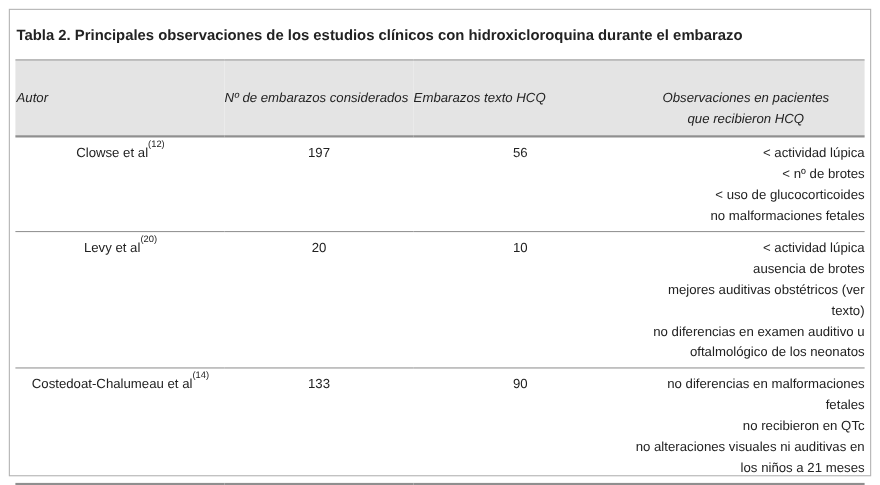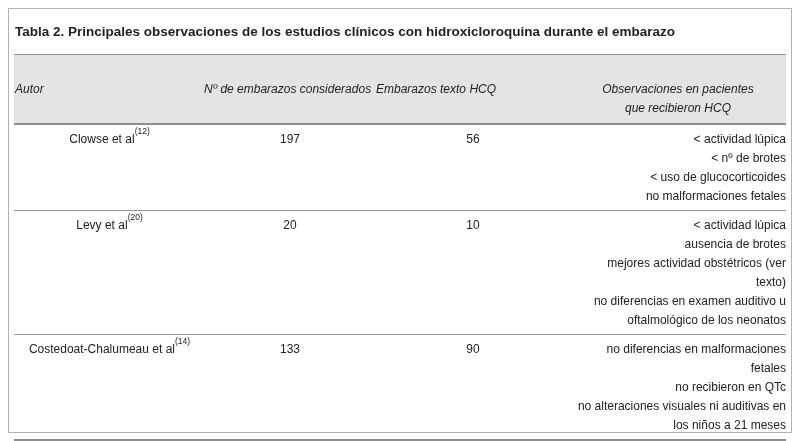--- a/index.html
+++ b/index.html
@@ -118,21 +118,21 @@
           </td>
         </tr>
 
         <tr>
           <td class="author-cell"><span>Levy et al</span><sup class="ref">(20)</sup></td>
           <td class="num-cell">20</td>
           <td class="num-cell">10</td>
           <td class="obs-cell">
             <div class="obs-line">&lt; actividad lúpica</div>
             <div class="obs-line">ausencia de brotes</div>
-            <div class="obs-line">mejores actividad obstétricos (ver texto)</div>
+            <div class="obs-line">mejores auditivas obstétricos (ver texto)</div>
             <div class="obs-line">no diferencias en examen auditivo u oftalmológico de los neonatos</div>
           </td>
         </tr>
 
         <tr class="last">
           <td class="author-cell"><span>Costedoat-Chalumeau et al</span><sup class="ref">(14)</sup></td>
           <td class="num-cell">133</td>
           <td class="num-cell">90</td>
           <td class="obs-cell">
             <div class="obs-line">no diferencias en malformaciones fetales</div>

